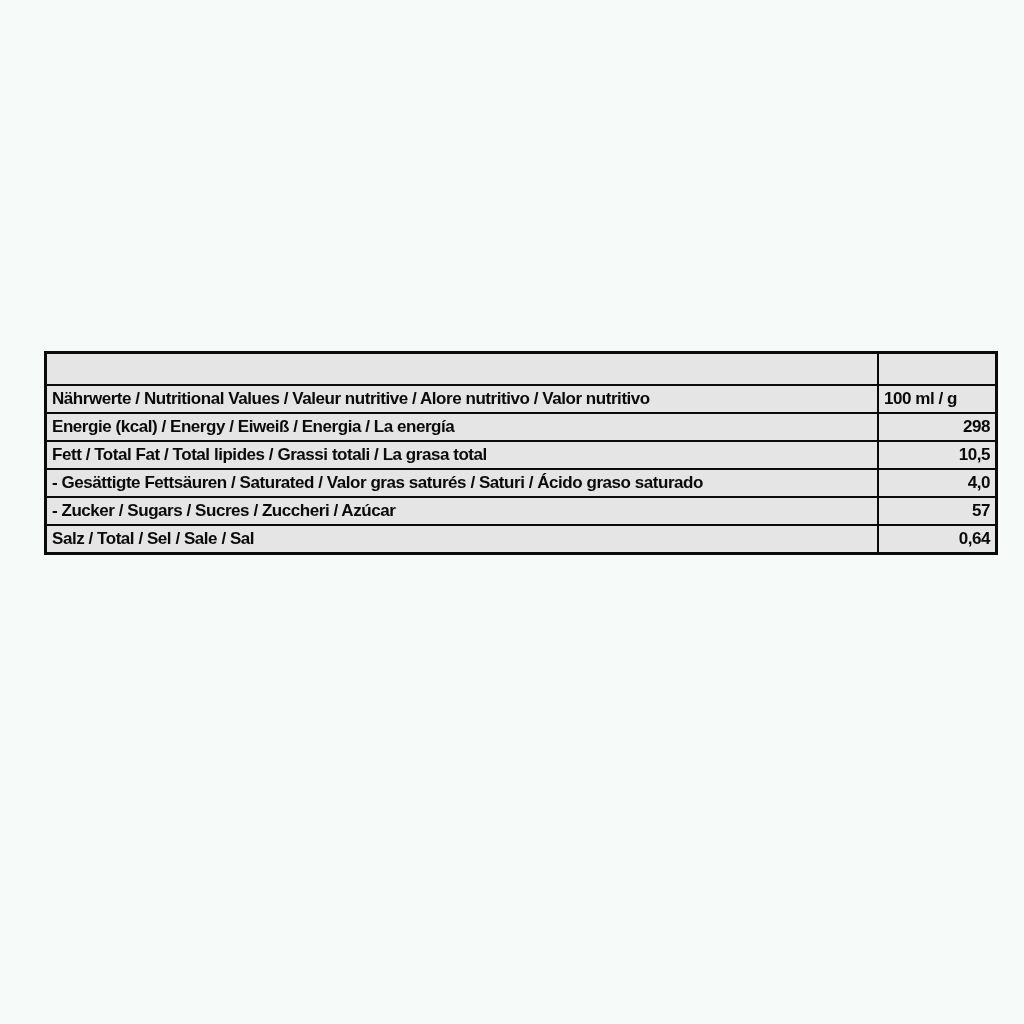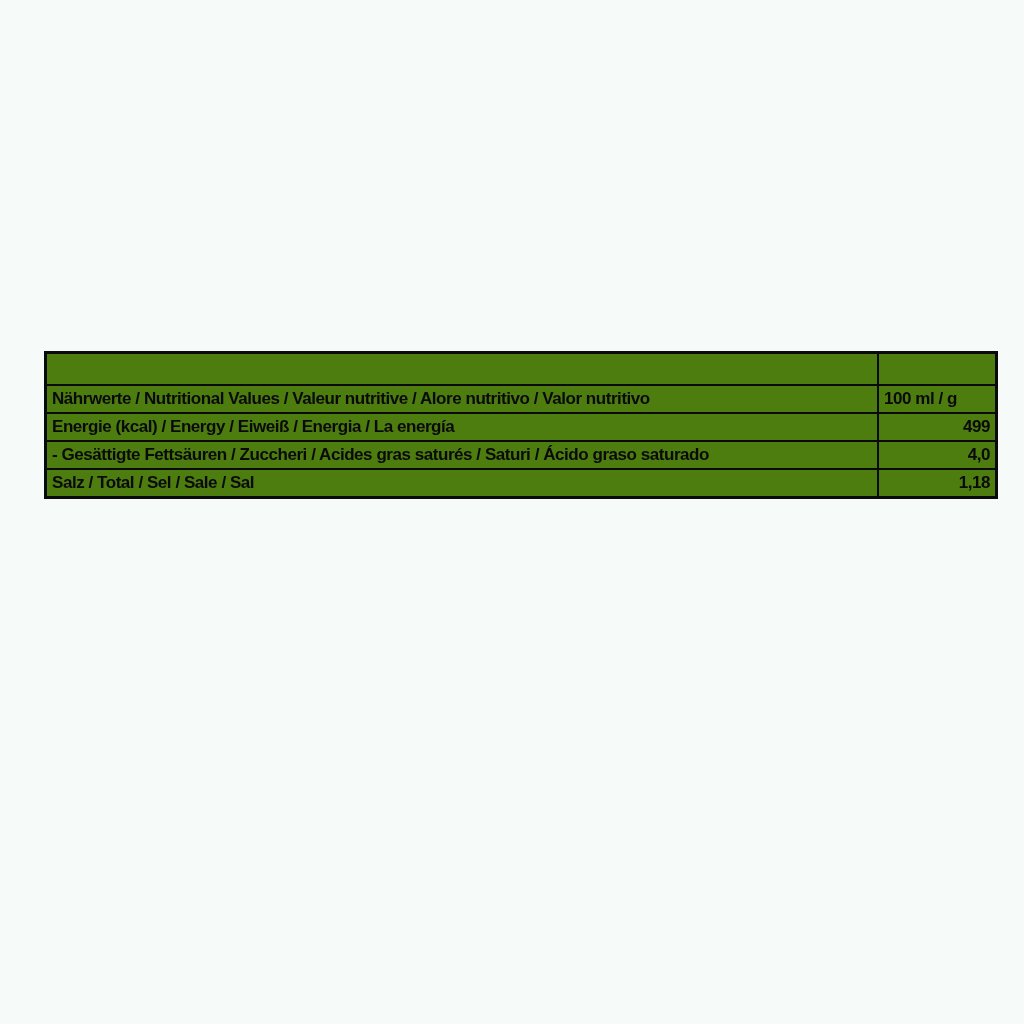--- a/index.html
+++ b/index.html
@@ -14,21 +14,21 @@
     font-family: "Liberation Sans", sans-serif;
     overflow: hidden;
   }
   .nutrition-table {
     position: absolute;
     left: 44px;
     top: 351px;
     width: 938px;
     border-collapse: collapse;
     table-layout: fixed;
-    background: #4d7c0f;
+    background: #e5e5e5;
     border: 3px solid #0a0a0a;
     color: #0a0a0a;
     font-weight: bold;
     font-size: 17px;
     letter-spacing: -0.45px;
   }
   .nutrition-table td {
     border: 2px solid #0a0a0a;
     height: 26px;
     line-height: 26px;
@@ -52,24 +52,32 @@
     <tr class="title-row">
       <td class="col-label"></td>
       <td class="col-value"></td>
     </tr>
     <tr class="header-row">
       <td class="col-label">Nährwerte / Nutritional Values / Valeur nutritive / Alore nutritivo / Valor nutritivo</td>
       <td class="col-value">100 ml / g</td>
     </tr>
     <tr>
       <td class="col-label">Energie (kcal) / Energy / Eiweiß / Energia / La energía</td>
-      <td class="col-value">499</td>
+      <td class="col-value">298</td>
     </tr>
     <tr>
-      <td class="col-label">- Gesättigte Fettsäuren / Zuccheri / Acides gras saturés / Saturi / Ácido graso saturado</td>
+      <td class="col-label">Fett / Total Fat / Total lipides / Grassi totali / La grasa total</td>
+      <td class="col-value">10,5</td>
+    </tr>
+    <tr>
+      <td class="col-label">- Gesättigte Fettsäuren / Saturated / Valor gras saturés / Saturi / Ácido graso saturado</td>
       <td class="col-value">4,0</td>
     </tr>
     <tr>
+      <td class="col-label">- Zucker / Sugars / Sucres / Zuccheri / Azúcar</td>
+      <td class="col-value">57</td>
+    </tr>
+    <tr>
       <td class="col-label">Salz / Total / Sel / Sale / Sal</td>
-      <td class="col-value">1,18</td>
+      <td class="col-value">0,64</td>
     </tr>
   </tbody>
 </table>
 
 </body></html>

